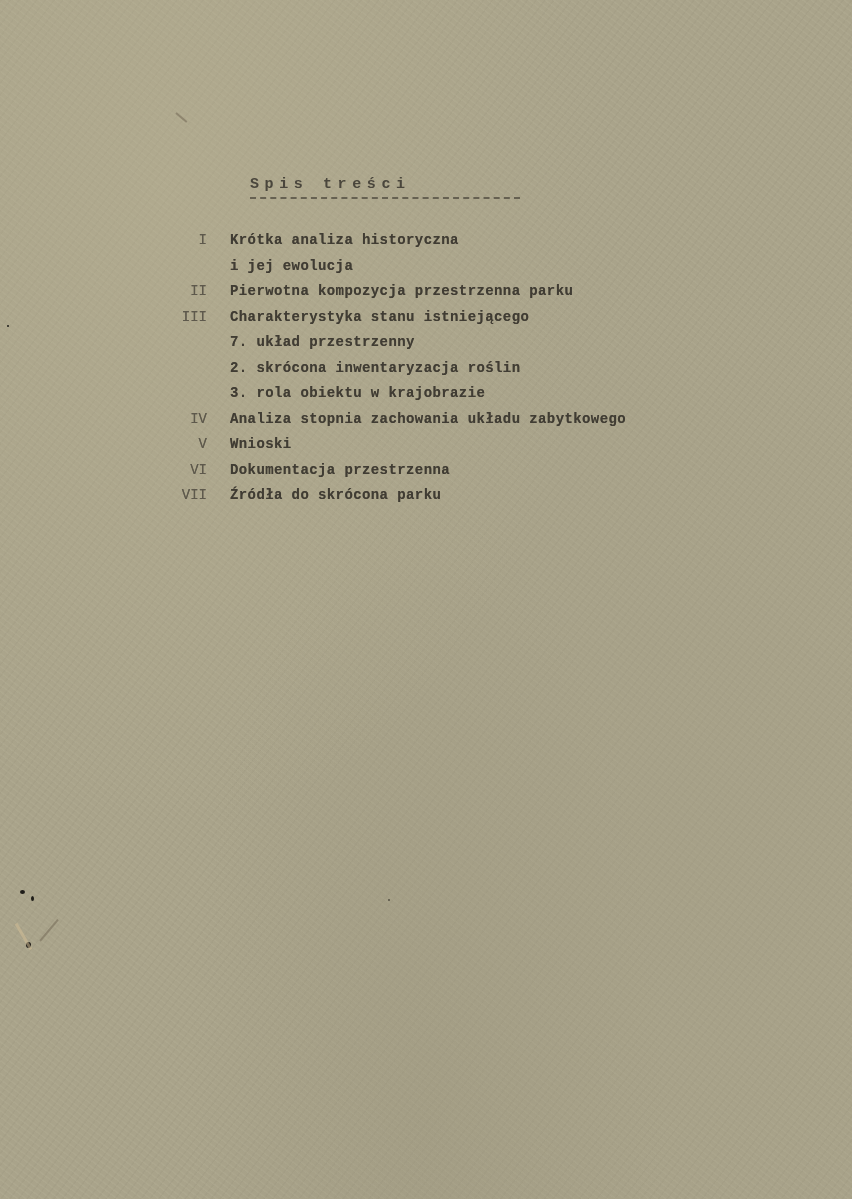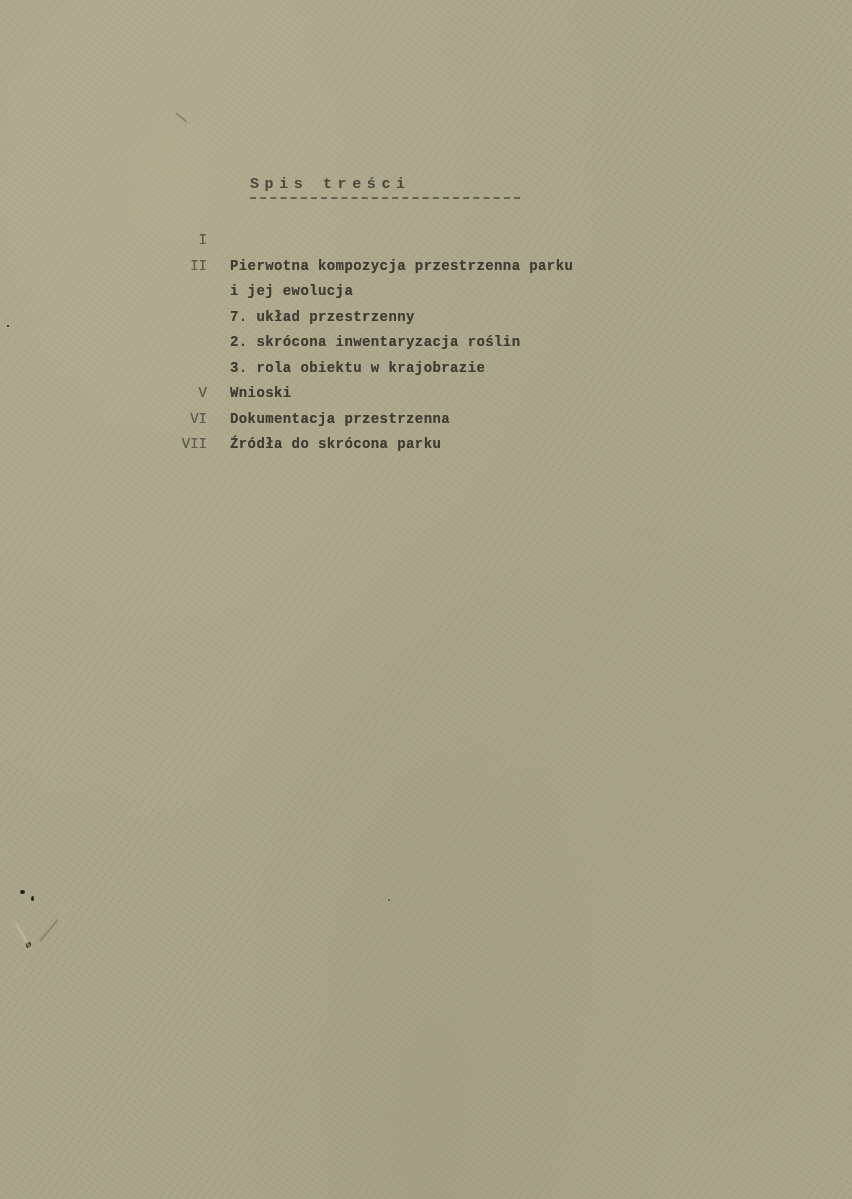--- a/index.html
+++ b/index.html
@@ -102,40 +102,49 @@
 <body>
 
 <div class="page">
 
   <div class="title">Spis treści</div>
   <div class="title-underline"></div>
 
   <div class="toc">
     <div class="toc-row">
       <span class="toc-num">I</span>
+      <span class="toc-text">Krótka analiza historyczna</span>
+    </div>
+    <div class="toc-row">
+      <span class="toc-num"></span>
+      <span class="toc-text">i jej ewolucja</span>
     </div>
     <div class="toc-row">
       <span class="toc-num">II</span>
       <span class="toc-text">Pierwotna kompozycja przestrzenna parku</span>
     </div>
     <div class="toc-row">
-      <span class="toc-num"></span>
-      <span class="toc-text">i jej ewolucja</span>
+      <span class="toc-num">III</span>
+      <span class="toc-text">Charakterystyka stanu istniejącego</span>
     </div>
     <div class="toc-row sub">
       <span class="toc-num"></span>
       <span class="toc-text">7. układ przestrzenny</span>
     </div>
     <div class="toc-row sub">
       <span class="toc-num"></span>
       <span class="toc-text">2. skrócona inwentaryzacja roślin</span>
     </div>
     <div class="toc-row sub">
       <span class="toc-num"></span>
       <span class="toc-text">3. rola obiektu w krajobrazie</span>
+    </div>
+    <div class="toc-row">
+      <span class="toc-num">IV</span>
+      <span class="toc-text">Analiza stopnia zachowania układu zabytkowego</span>
     </div>
     <div class="toc-row">
       <span class="toc-num">V</span>
       <span class="toc-text">Wnioski</span>
     </div>
     <div class="toc-row">
       <span class="toc-num">VI</span>
       <span class="toc-text">Dokumentacja przestrzenna</span>
     </div>
     <div class="toc-row">

